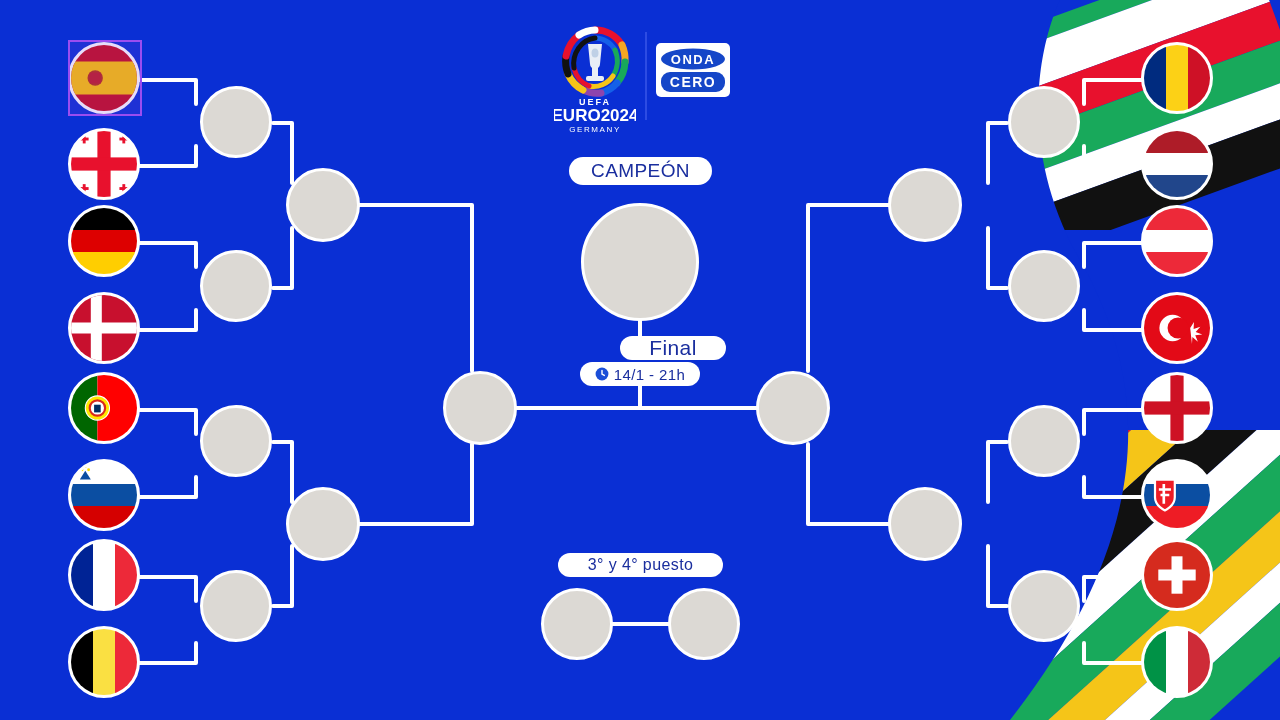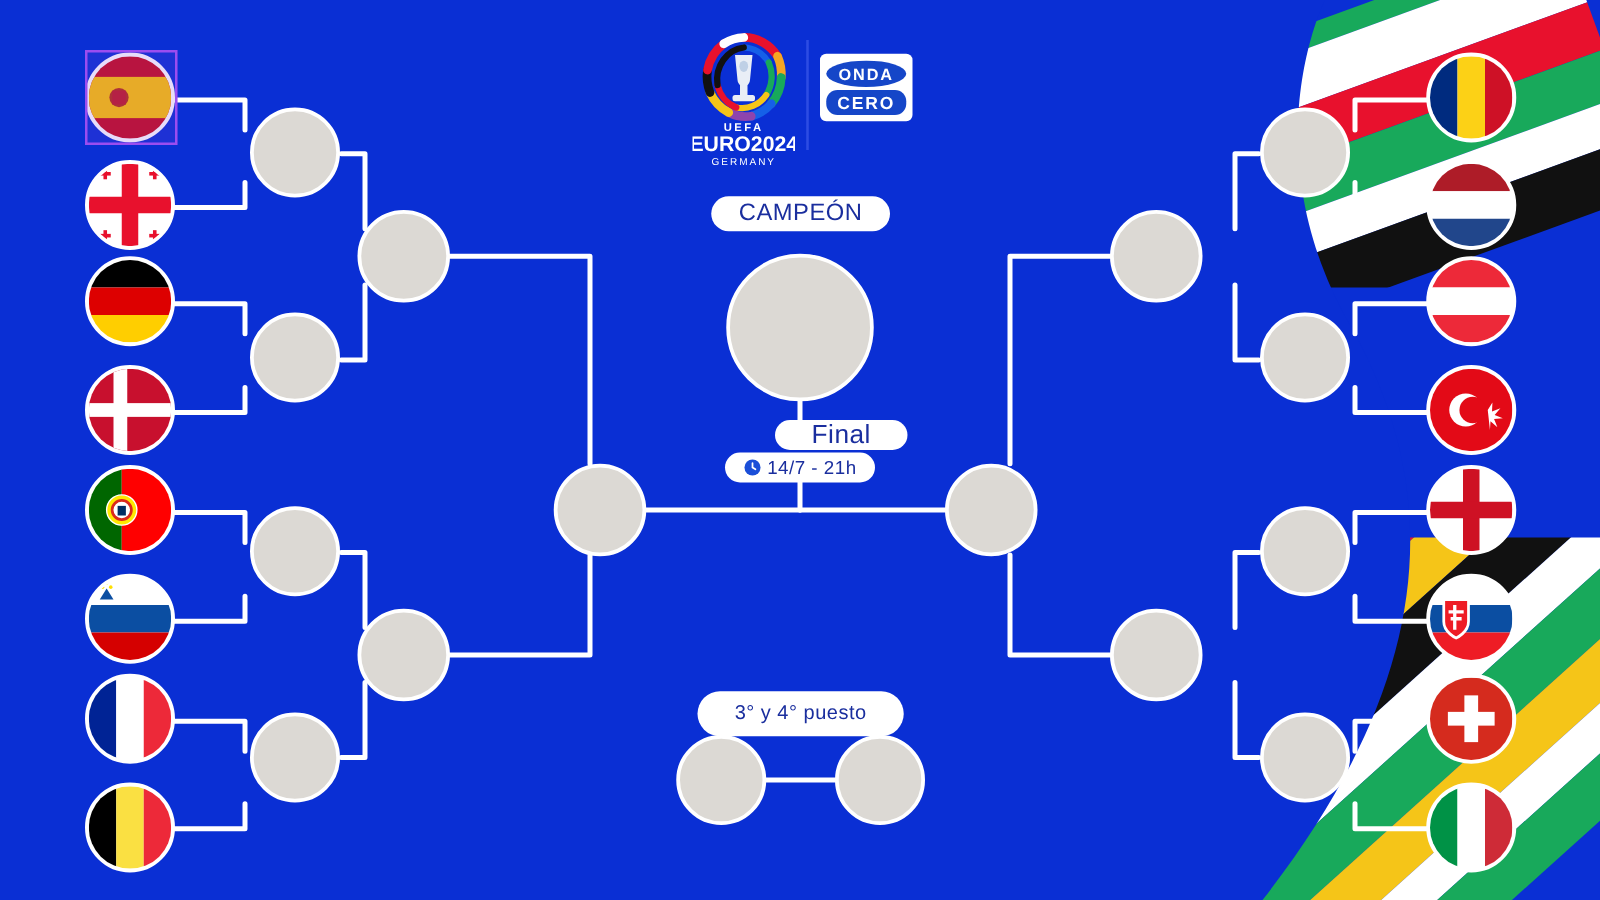--- a/index.html
+++ b/index.html
@@ -54,21 +54,21 @@
     font-weight: normal;
     display: flex;
     align-items: center;
     justify-content: center;
     letter-spacing: 0.4px;
     white-space: nowrap;
   }
   #champion-label { left: 569px; top: 157px; width: 143px; height: 28px; font-size: 19px; }
   #final-label    { left: 587px; top: 336px; width: 106px; height: 24px; font-size: 21px; margin-left: 33px; }
   #final-time     { left: 580px; top: 362px; width: 120px; height: 24px; font-size: 15px; gap: 5px; }
-  #third-label    { left: 558px; top: 553px; width: 165px; height: 36px; font-size: 16px; }
+  #third-label    { left: 558px; top: 553px; width: 165px; height: 24px; font-size: 16px; }
   .clock { width: 14px; height: 14px; flex: 0 0 auto; }
 
   
   #euro-logo { position: absolute; left: 554px; top: 24px; width: 82px; height: 110px; }
   #logo-divider { position: absolute; left: 645px; top: 32px; width: 2px; height: 88px; background: #3A57E8; opacity: .75; }
   #onda-logo { position: absolute; left: 655px; top: 42px; width: 76px; height: 56px; }
 </style>
 </head>
 <body>
 
@@ -330,21 +330,21 @@
   <div class="node" style="left:541px; top:588px; width:72px; height:72px;"></div>
   <div class="node" style="left:668px; top:588px; width:72px; height:72px;"></div>
 
   <div class="pill" id="champion-label">CAMPEÓN</div>
   <div class="pill" id="final-label">Final</div>
   <div class="pill" id="final-time">
     <svg class="clock" viewBox="0 0 24 24">
       <circle cx="12" cy="12" r="11" fill="#1A4ED8"></circle>
       <path d="M12 6 V12 L16 14.5" stroke="#FFFFFF" stroke-width="2.4" fill="none" stroke-linecap="round"></path>
     </svg>
-    <span>14/7 - 21h</span>
+    <span>14/1 - 21h</span>
   </div>
   <div class="pill" id="third-label">3° y 4° puesto</div>
 
   <svg id="euro-logo" viewBox="0 0 82 110">
     <g transform="translate(41,38)">
       <g>
         <path d="M0,-32 A32,34 0 0,1 27,-17" stroke="#E8112D" stroke-width="7" fill="none" stroke-linecap="round"></path>
         <path d="M27,-17 A32,34 0 0,1 30,0" stroke="#F5A623" stroke-width="7" fill="none" stroke-linecap="round"></path>
         <path d="M30,0 A32,34 0 0,1 22,21" stroke="#18A95B" stroke-width="7" fill="none" stroke-linecap="round"></path>
         <path d="M22,21 A32,34 0 0,1 6,31" stroke="#1560E8" stroke-width="7" fill="none" stroke-linecap="round"></path>

